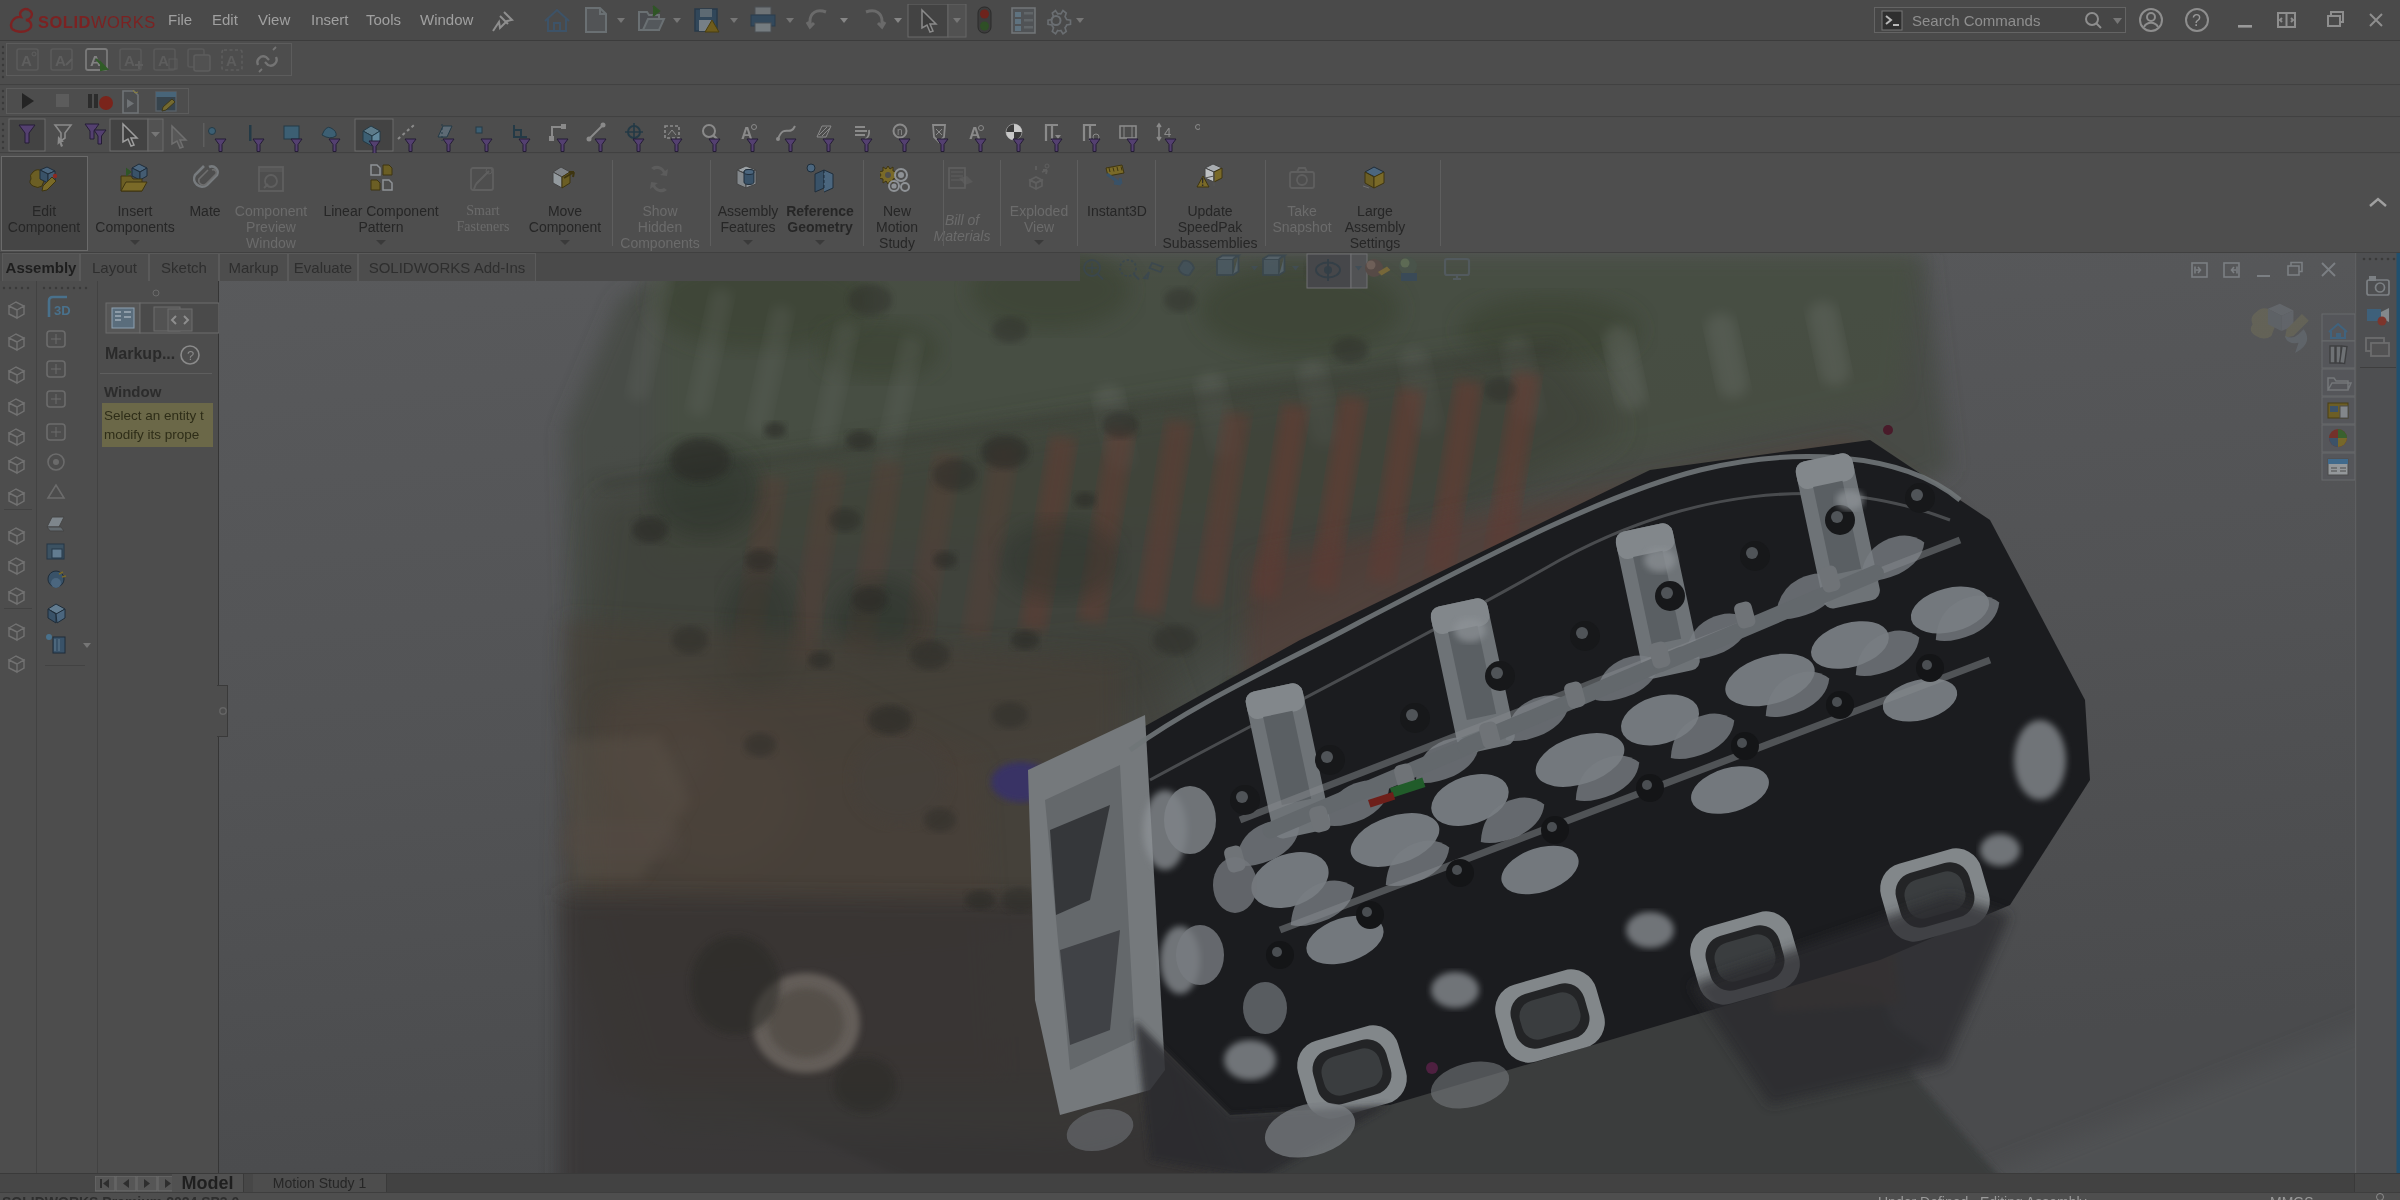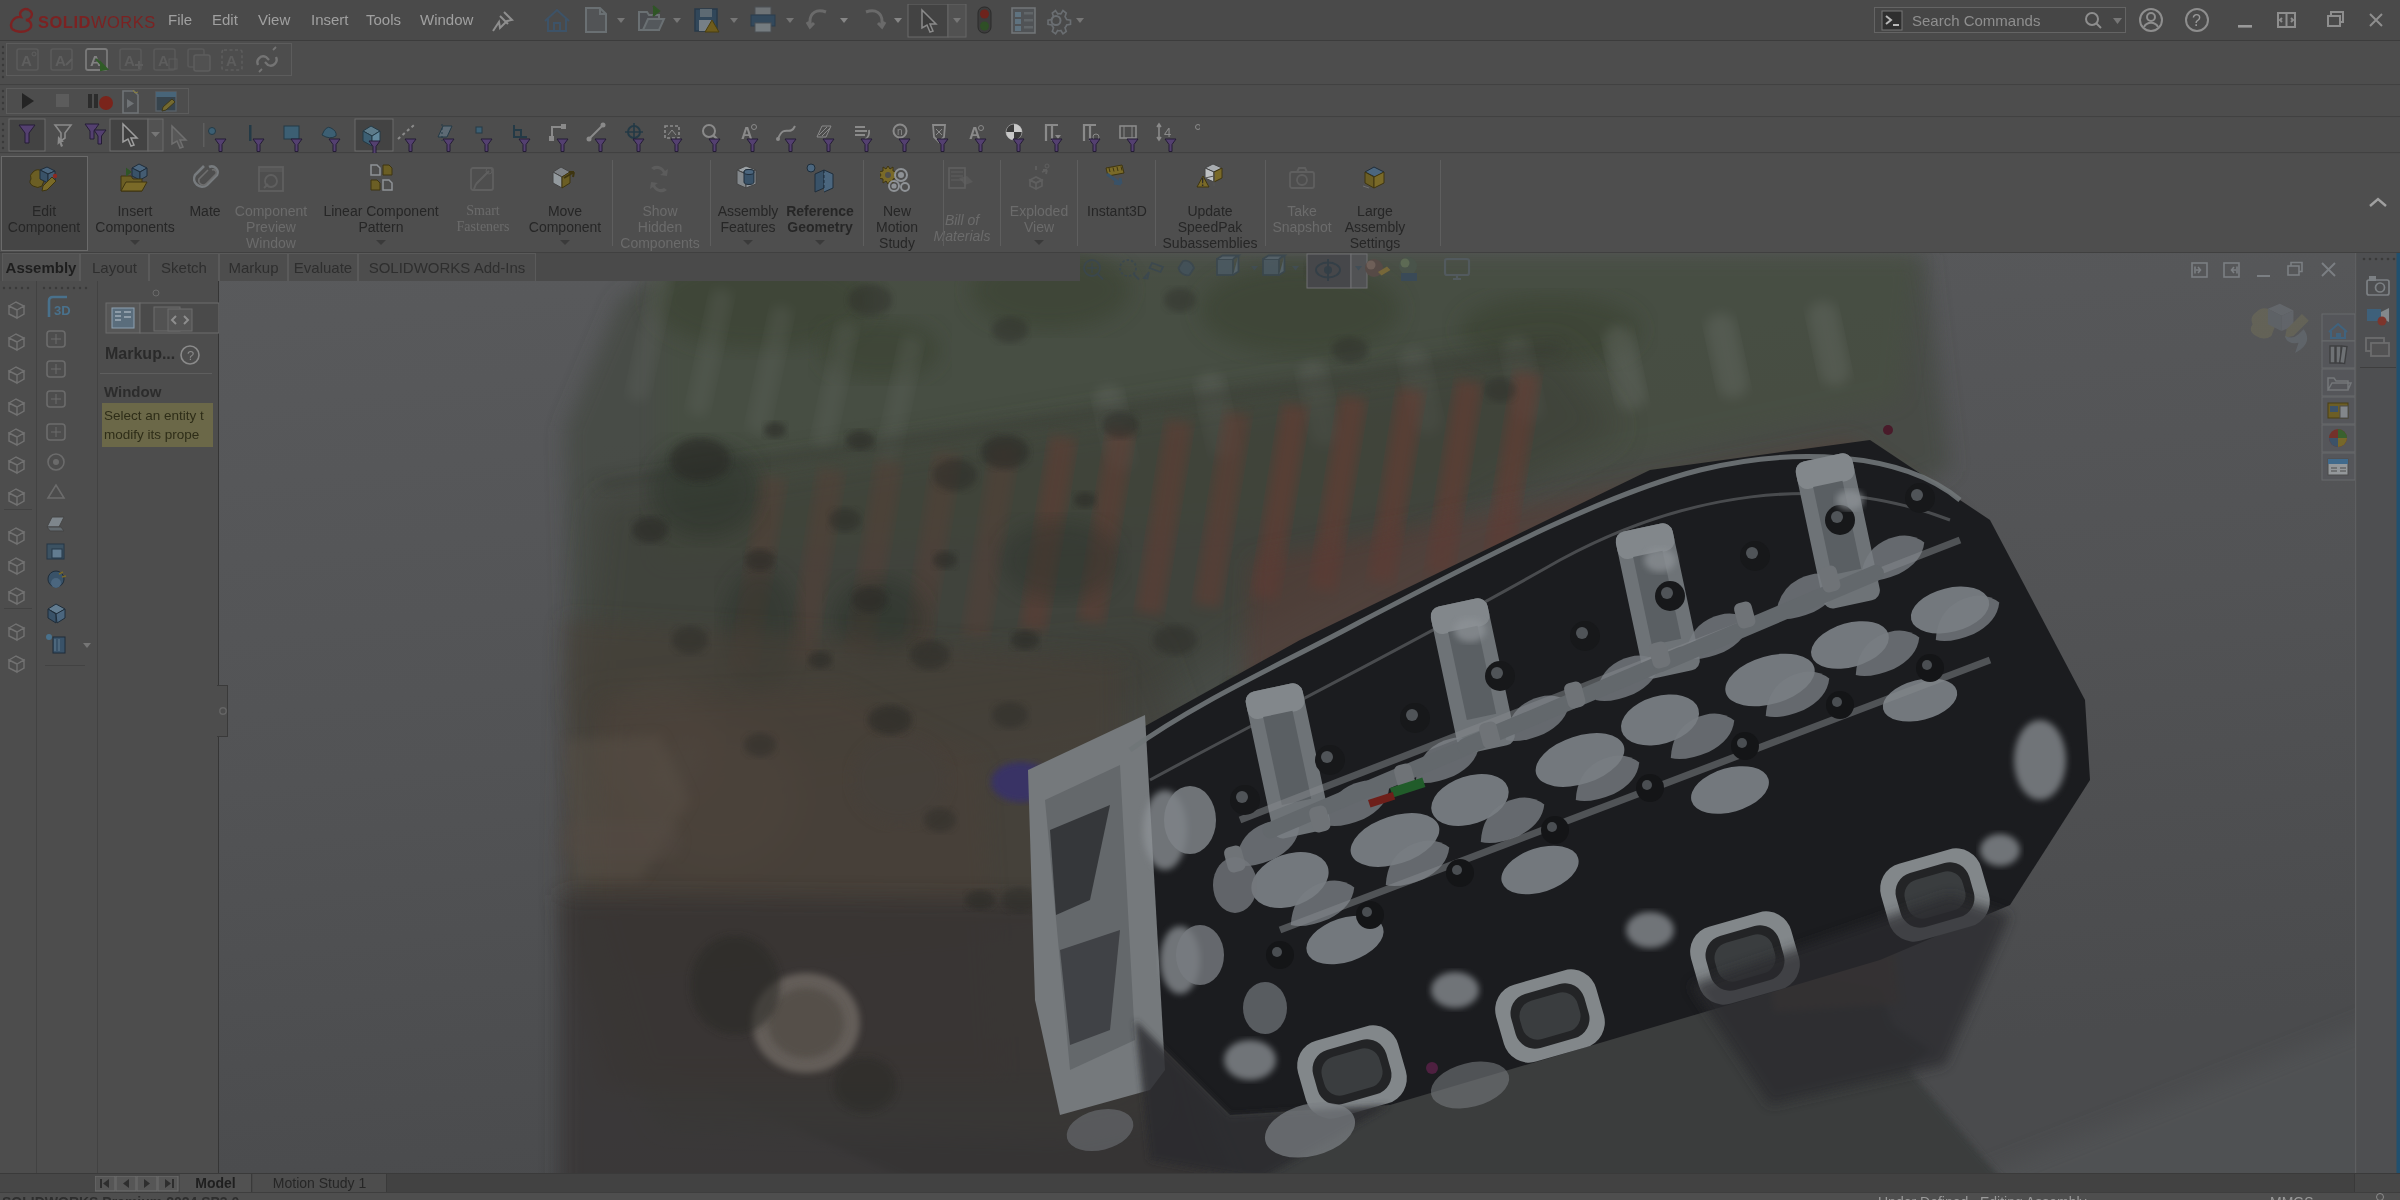--- a/index.html
+++ b/index.html
@@ -1136,21 +1136,21 @@
         </g>
         <g fill="#2e2e2e">
           <path d="M14 3 l-6 4.5 l6 4.5 z"></path>
           <rect x="5" y="3" width="2" height="9"></rect>
           <path d="M34 3 l-6 4.5 l6 4.5 z"></path>
           <path d="M49 3 l6 4.5 l-6 4.5 z"></path>
           <path d="M70 3 l6 4.5 l-6 4.5 z"></path>
           <rect x="77" y="3" width="2" height="9"></rect>
         </g>
       </svg>
-    <div class="abs" style="left:180px;top:0px;width:72px;height:19px;background:#515151;border-right:1px solid #3a3a3a;color:#1f1f1f;font-weight:bold;font-size:14px;text-align:center;line-height:19px;">Model</div>
+    <div class="abs" style="left:172px;top:0px;width:72px;height:19px;background:#515151;border-right:1px solid #3a3a3a;color:#1f1f1f;font-weight:bold;font-size:18px;text-align:center;line-height:19px;">Model</div>
     <div class="abs" style="left:253px;top:0px;width:134px;height:19px;background:#4d4d4d;border-right:1px solid #3a3a3a;color:#262626;font-size:14px;text-align:center;line-height:19px;">Motion Study 1</div>
     <div class="abs" style="left:387px;top:0px;width:1968px;height:19px;background:#424242;border-right:1px solid #3a3a3a;"></div>
   </div>
   <div class="abs" id="statusbar">
     <div class="btxt" style="left:2px;top:1px;color:#2e2e2e;font-weight:bold;">SOLIDWORKS Premium 2024 SP3.0</div>
     <div class="btxt" style="left:1878px;top:1px;color:#9a9a9a;">Under Defined &nbsp;&nbsp;Editing Assembly</div>
     <div class="btxt" style="left:2270px;top:1px;color:#9a9a9a;">MMGS &nbsp;<span style="font-size:12px">▼</span></div>
     <svg class="abs" style="left:2372px;top:0px" width="16" height="8" viewBox="0 0 16 16">
         <circle cx="8" cy="8" r="7" fill="none" stroke="#9a9a9a" stroke-width="1.6"></circle>
       </svg>

